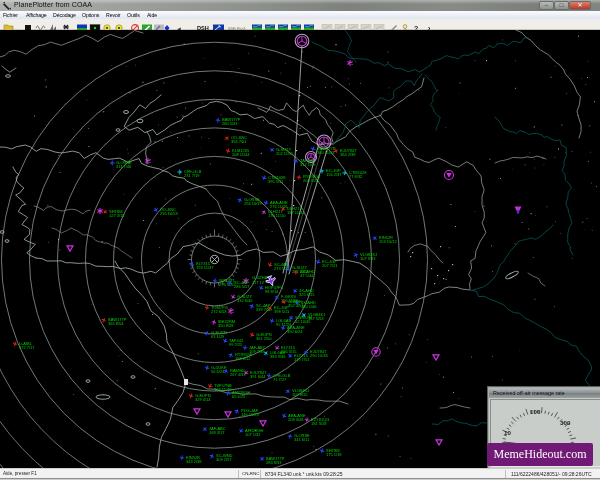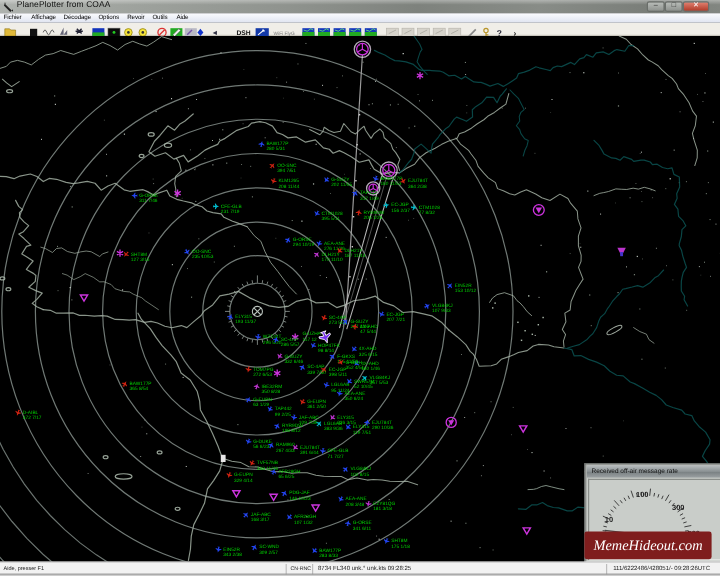--- a/index.html
+++ b/index.html
@@ -13,21 +13,21 @@
 #menu{position:absolute;left:0;top:11px;width:600px;height:8px;background:linear-gradient(180deg,#fbfcfe,#dfe4f0);font-size:5.2px;letter-spacing:-0.1px;color:#000;}
 #menu span{position:absolute;top:1px;}
 #toolbar{position:absolute;left:0;top:19px;width:600px;height:11px;background:#f0eee8;border-bottom:1px solid #c9c6bd;box-sizing:border-box;}
 #canvas{position:absolute;left:0;top:30px;width:600px;height:438px;background:#000;}
 #status{position:absolute;left:0;top:468px;width:600px;height:12px;background:#f2f2f2;border-top:1px solid #cfcfcf;box-sizing:border-box;font-size:5px;color:#1a1a1a;}
 #status span{position:absolute;top:2px;}
 .ssep{position:absolute;top:1px;width:1px;height:9px;background:#bdbdbd;}
 #gauge{position:absolute;left:487px;top:386px;width:120px;height:82px;background:#c7cbc7;border:1px solid #5f6360;box-shadow:inset 0 0 0 1px #a8aca8;}
 #gtitle{position:absolute;left:1px;top:1px;width:118px;height:10px;background:linear-gradient(180deg,#b7bcbe 0%,#899092 50%,#787f81 51%,#9aa0a2 100%);font-size:5.4px;color:#0e0e0e;line-height:10px;padding-left:4px;box-sizing:border-box;}
 #gbody{position:absolute;left:2px;top:12px;width:116px;height:68px;background:#c9cdc9;border:1px solid #8b8f8b;border-right-color:#e8eae8;border-bottom-color:#e8eae8;box-sizing:border-box;}
-#mark{position:absolute;left:487px;top:443px;width:106px;height:23px;background:#7f1d1d;border-radius:2px;font-style:italic;}
+#mark{position:absolute;left:487px;top:443px;width:106px;height:23px;background:#701a75;border-radius:2px;}
 #mark div{font-family:"Liberation Serif",serif;font-size:12px;color:#fff;text-align:center;line-height:23px;}
 </style></head><body>
 <div id="win">
   <div id="title">
       <div class="tshade"></div>
       <div class="ico"></div>
       <div class="txt">PlanePlotter from COAA</div>
     <div class="wbtn" id="bmin">–</div>
       <div class="wbtn" id="bmax">□</div>
       <div class="wbtn" id="bclose">✕</div>

